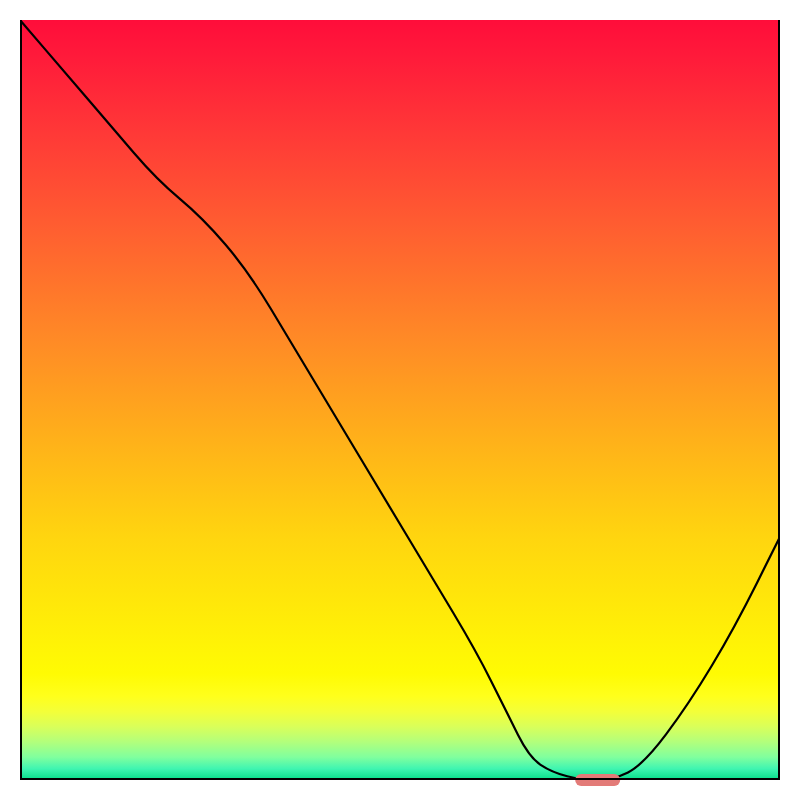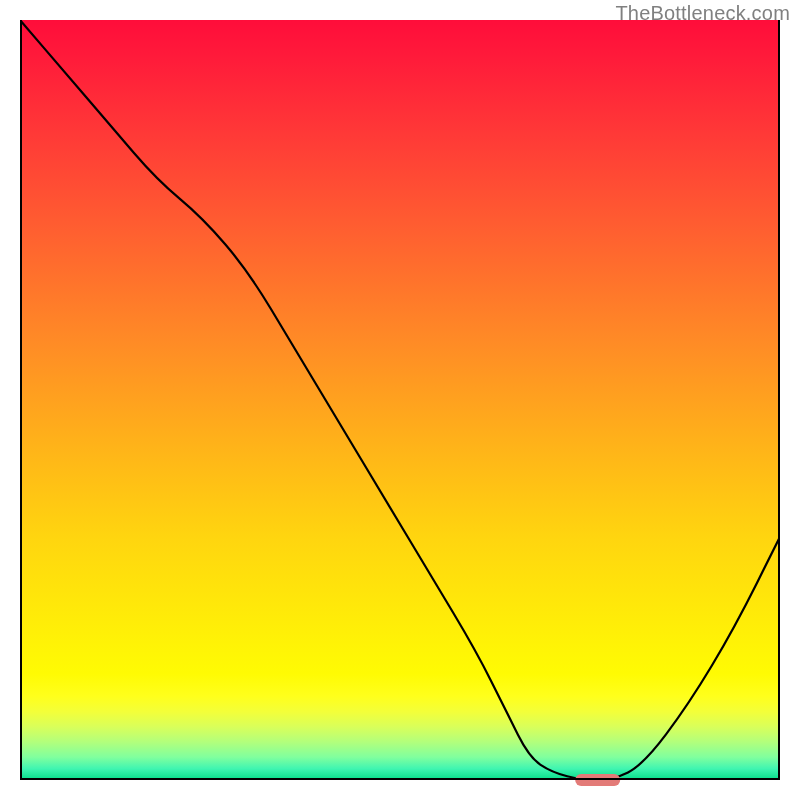--- a/index.html
+++ b/index.html
@@ -80,21 +80,20 @@
     color: #808080;
     letter-spacing: 0.2px;
     user-select: none;
   }
 </style>
 </head>
 <body>
 
 <div class="chart-container">
 
-  <div class="watermark">TheBottleneck.com</div>
 
   <div class="plot-area">
 
     <div class="gradient-bg"></div>
 
     <svg class="curve-svg" viewBox="0 0 760 760" preserveAspectRatio="none">
       <path class="curve-path" d="M 0 0 Q 0 0 22.8 26.599999999999966 Q 45.6 53.19999999999993 68.4 79.79999999999995 Q 91.2 106.39999999999998 114 133 Q 136.79999999999998 159.60000000000002 159.6 178.60000000000002 Q 182.4 197.60000000000002 205.2 224.2 Q 228 250.79999999999995 250.79999999999998 288.79999999999995 Q 273.59999999999997 326.8 296.4 364.8 Q 319.2 402.8 342 440.8 Q 364.8 478.8 387.6 516.8 Q 410.40000000000003 554.8 433.20000000000005 592.8 Q 456 630.8 471.20000000000005 661.2 Q 486.40000000000003 691.6 497.80000000000007 714.4000000000001 Q 509.20000000000005 737.2 520.6 744.8 Q 532 752.4 547.2 756.2 Q 562.4 760 577.6 760 Q 592.8000000000001 760 608 752.4 Q 623.1999999999999 744.8 646 714.4 Q 668.8 684 691.5999999999999 646 Q 714.4 608 737.2 562.4 T 760 516.8"></path>
     </svg>
 
     <div class="marker" style="left: 577.6px; top: 760px; width: 45.6px; background: rgb(227, 123, 120);"></div>

